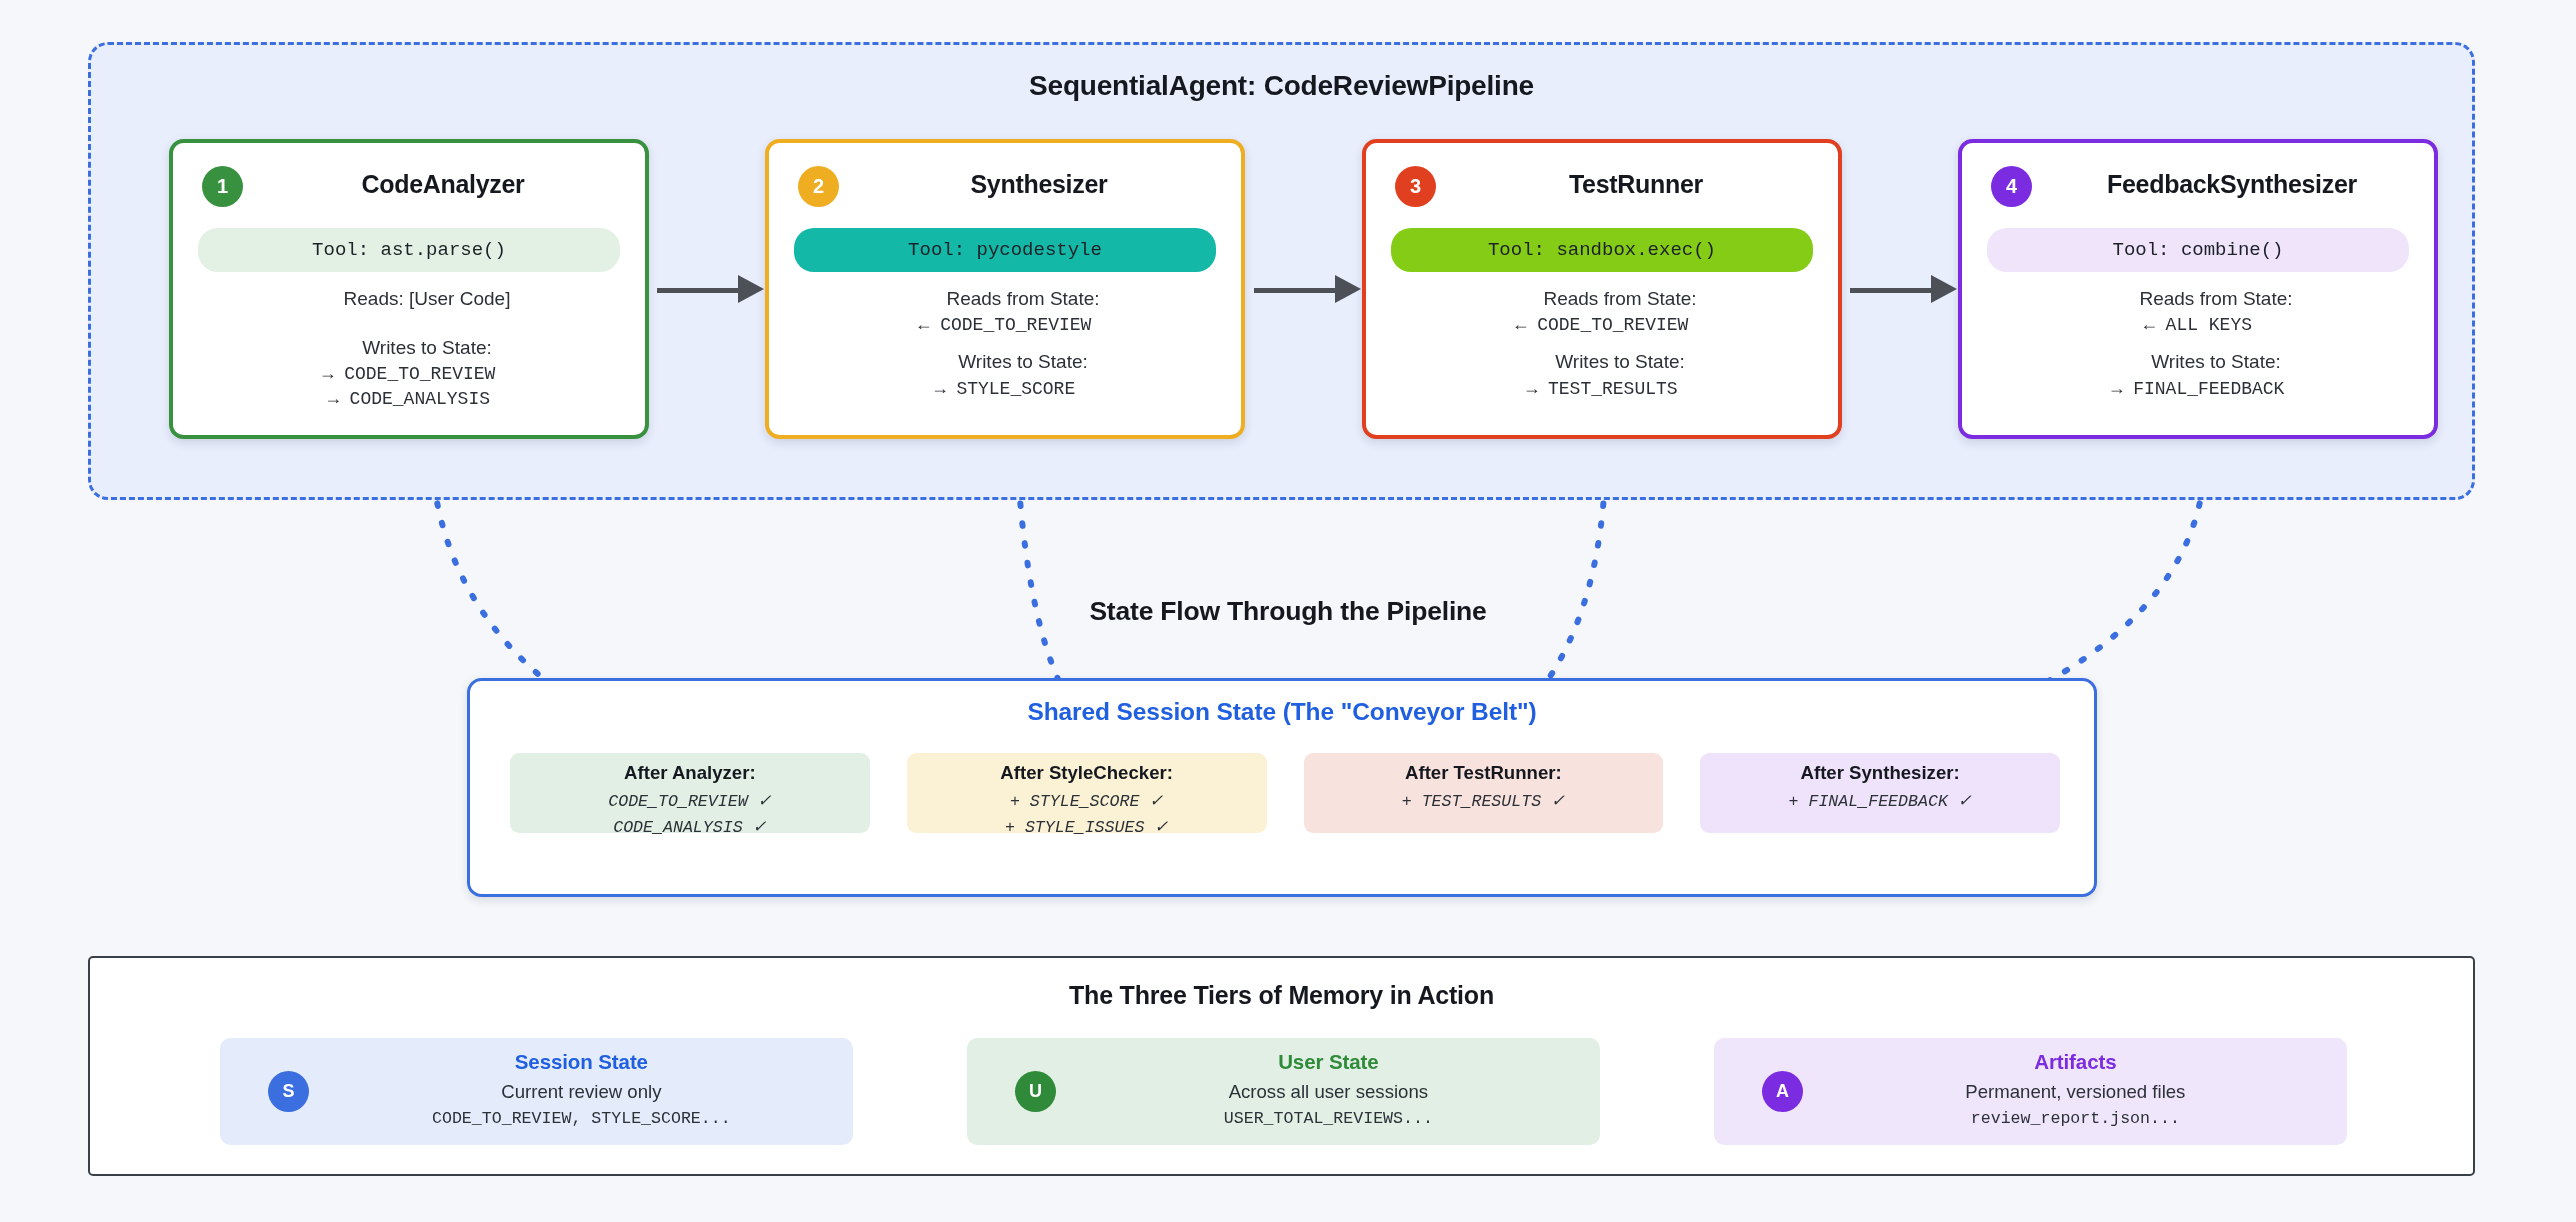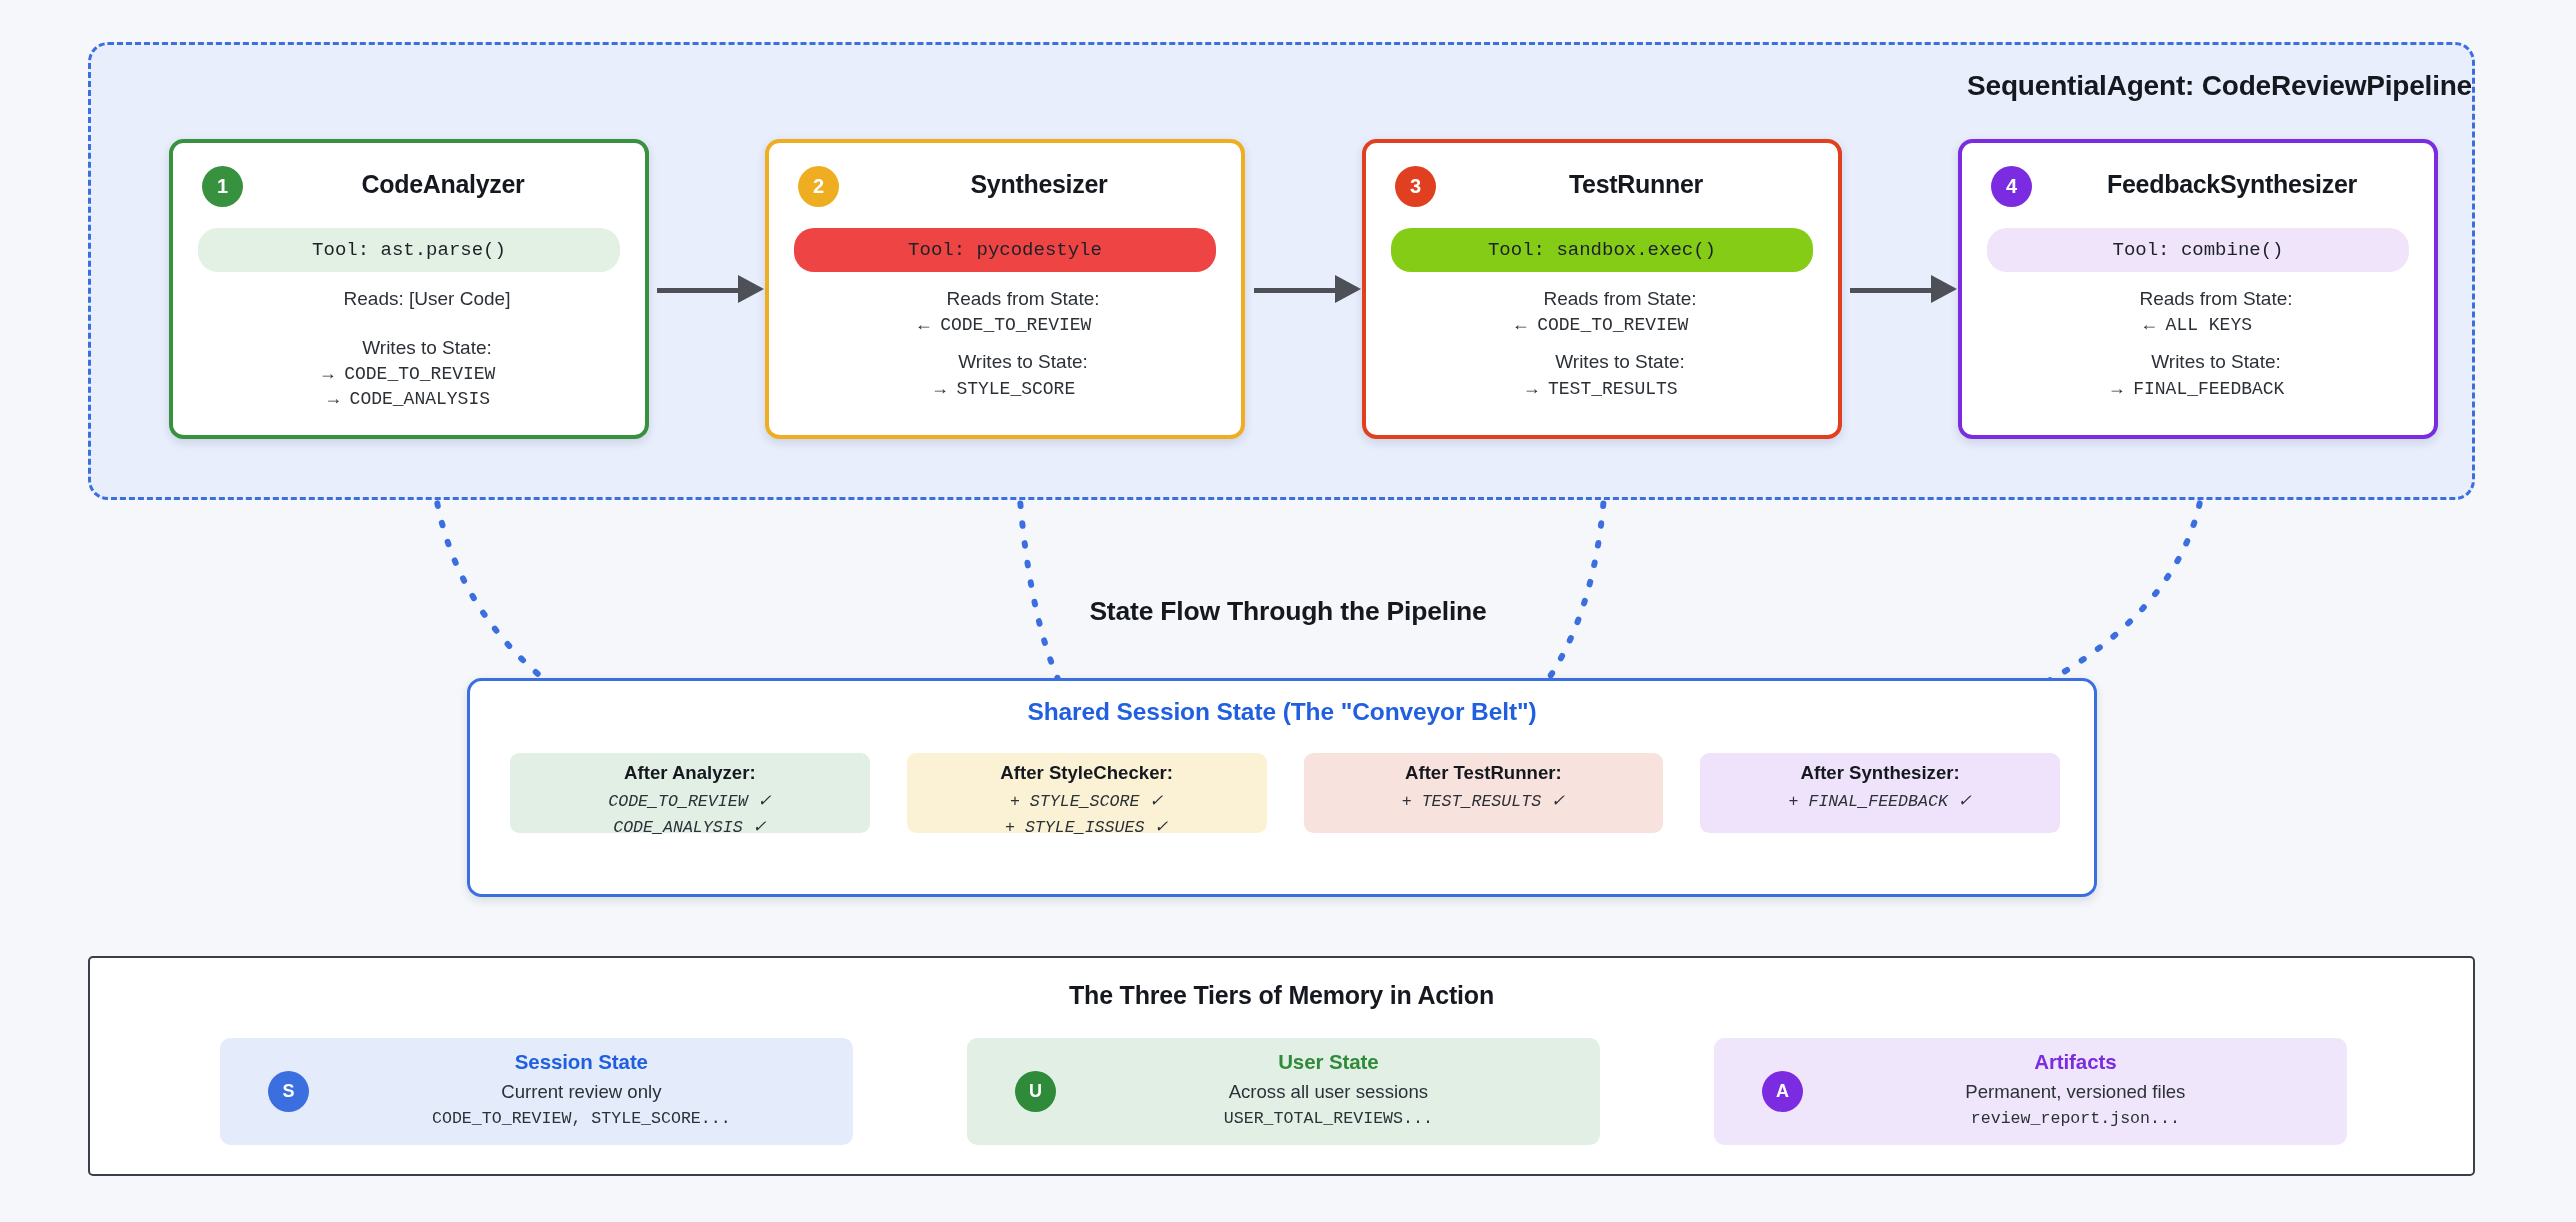--- a/index.html
+++ b/index.html
@@ -16,21 +16,21 @@
 
   
   .pipeline-box {
     position: absolute; left: 88px; top: 42px; width: 2387px; height: 458px;
     background: #e8eefc;
     border: 3.3px dashed #3b6fe0;
     border-radius: 20px;
   }
   .pipeline-title {
     position: absolute; left: 0; top: 25px; width: 100%;
-    text-align: right;
+    text-align: center;
     font-size: 28px; font-weight: bold; color: #15181e;
     letter-spacing: -0.2px;
   }
 
   
   .agent-card {
     position: absolute; top: 139px; width: 480px; height: 300px;
     background: #ffffff;
     border-radius: 14.6px;
     box-shadow: 0 3.3px 9.3px rgba(20,30,60,0.13);
@@ -61,21 +61,21 @@
   }
 
   .tool-chip {
     margin: 0 25px;
     height: 44px; border-radius: 20px;
     display: flex; align-items: center; justify-content: center;
     font-family: "Liberation Mono", monospace;
     font-size: 19px; color: #1d2128;
   }
   .c1 .tool-chip { background: #e3f0e4; }
-  .c2 .tool-chip { background: #ef4444; }
+  .c2 .tool-chip { background: #14b8a6; }
   .c3 .tool-chip { background: #84cc16; }
   .c4 .tool-chip { background: #f0e4fb; }
 
   .label-line {
     text-align: center;
     font-size: 19px; color: #2c3138;
     margin-top: 16px;
     padding-left: 36px;
   }
   .mono-line {

